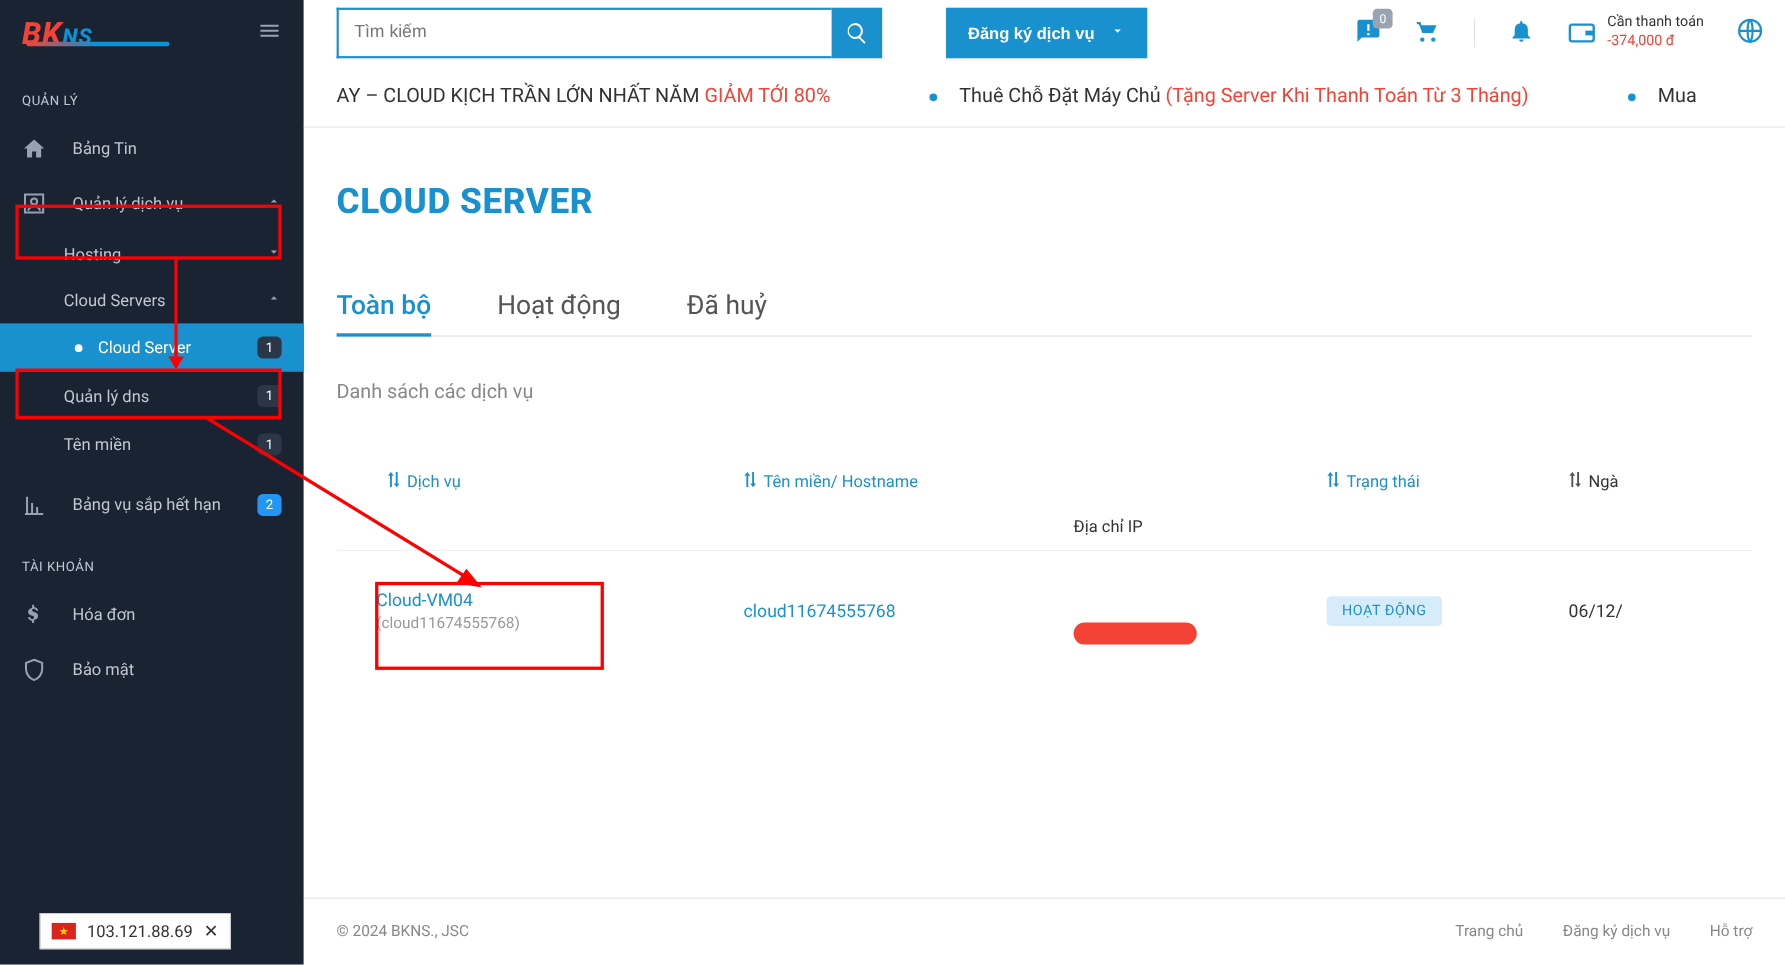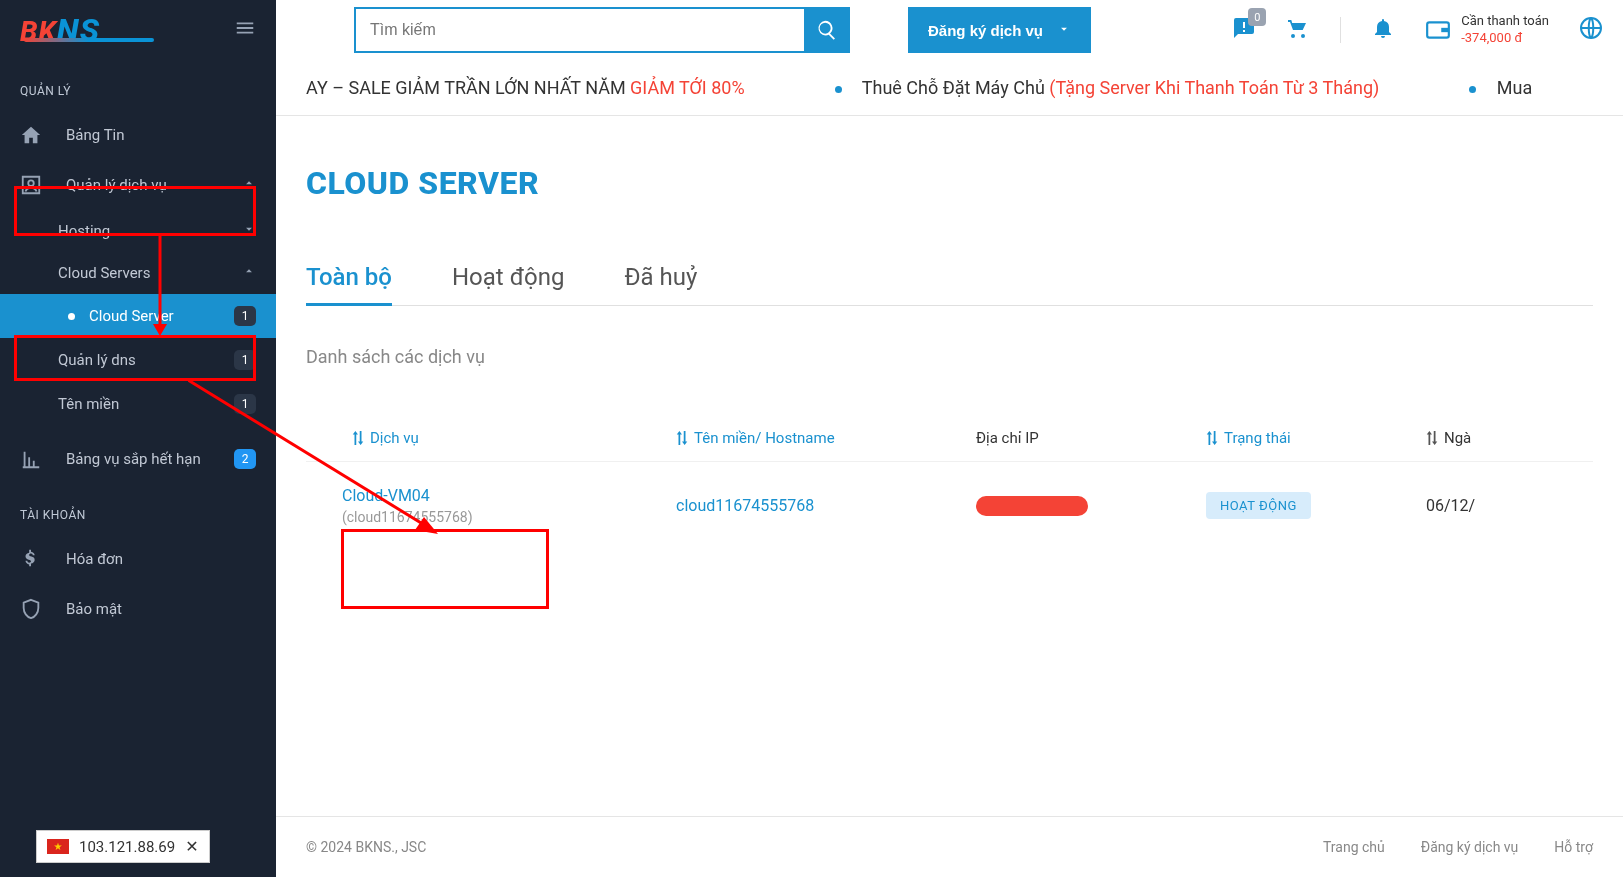--- a/index.html
+++ b/index.html
@@ -23,21 +23,21 @@
 }
 .sidebar-header {
   height: 60px;
   display: flex;
   align-items: center;
   justify-content: space-between;
   padding: 0 20px;
 }
 .logo { display: flex; align-items: baseline; }
 .logo .bk { color: #f44336; font-weight: 800; font-size: 28px; font-style: italic; letter-spacing: 1px; }
-.logo .ns { color: #0a93d6; font-weight: 800; font-size: 32px; font-style: italic; letter-spacing: 1px; }
+.logo .ns { color: #0a93d6; font-weight: 800; font-size: 20px; font-style: italic; letter-spacing: 1px; }
 .logo-underline {
   width: 130px;
   height: 4px;
   margin-top: -2px;
   border-radius: 2px;
   background: linear-gradient(90deg, #f44336 0%, #0a93d6 50%);
   position: absolute;
   top: 40px;
   left: 24px;
 }
@@ -98,21 +98,20 @@
   padding: 0 6px;
 }
 .badge-count.blue { background: #2196f3; }
 .main { flex: 1; display: flex; flex-direction: column; position: relative; overflow: hidden; }
 .topbar {
   height: 60px;
   display: flex;
   align-items: center;
   padding: 0 20px 0 30px;
   gap: 18px;
-  margin-left: 48px;
 }
 .search-wrap { display: flex; height: 46px; }
 .search-input {
   width: 450px;
   border: 2px solid #1a91cf;
   border-right: none;
   padding: 0 14px;
   font-size: 16px;
   color: #555;
   outline: none;
@@ -202,24 +201,24 @@
 }
 .list-title { font-size: 18px; color: #888; margin-bottom: 50px; }
 .table-head {
   display: flex;
   padding: 12px 0;
   font-size: 15px;
   color: #333;
 }
 .col-service { flex: 0 0 370px; padding-left: 46px; }
 .col-host { flex: 0 0 300px; }
-.col-ip { flex: 0 0 230px; }
+.col-ip { flex: 0 0 230px; margin-top: 41px; }
 .col-status { flex: 0 0 220px; }
 .col-date { flex: 0 0 100px; }
-.sort { display: inline-flex; align-items: center; gap: 6px; }
+.sort { display: inline-flex; gap: 6px; }
 .sort svg { width: 12px; height: 14px; fill: #1a91cf; }
 .sort.black svg { fill: #555; }
 .th-link { color: #1a91cf; }
 .th-plain { color: #333; }
 .table-row {
   display: flex;
   align-items: center;
   padding: 24px 0;
   border-top: 1px solid #f0f0f0;
 }
@@ -437,21 +436,21 @@
           <svg viewBox="0 0 24 24">
               <circle cx="12" cy="12" r="10" fill="none" stroke="#1a91cf" stroke-width="2"></circle>
               <path d="M2 12h20M12 2c3 3 3 17 0 20M12 2c-3 3-3 17 0 20" fill="none" stroke="#1a91cf" stroke-width="2"></path>
             </svg>
         </div>
       </div>
     </div>
 
     <div class="ticker">
       <span class="item">
-        <span>AY – SALE GIẢM TRẦN LỚN NHẤT NĂM </span><span class="red">GIẢM TỚI 80%</span>
+        <span>AY – CLOUD KỊCH TRẦN LỚN NHẤT NĂM </span><span class="red">GIẢM TỚI 80%</span>
       </span>
       <span class="item">
         <span class="dot"></span>
         <span>Thuê Chỗ Đặt Máy Chủ </span><span class="red">(Tặng Server Khi Thanh Toán Từ 3 Tháng)</span>
       </span>
       <span class="item">
         <span class="dot"></span>
         <span>Mua</span>
       </span>
     </div>

